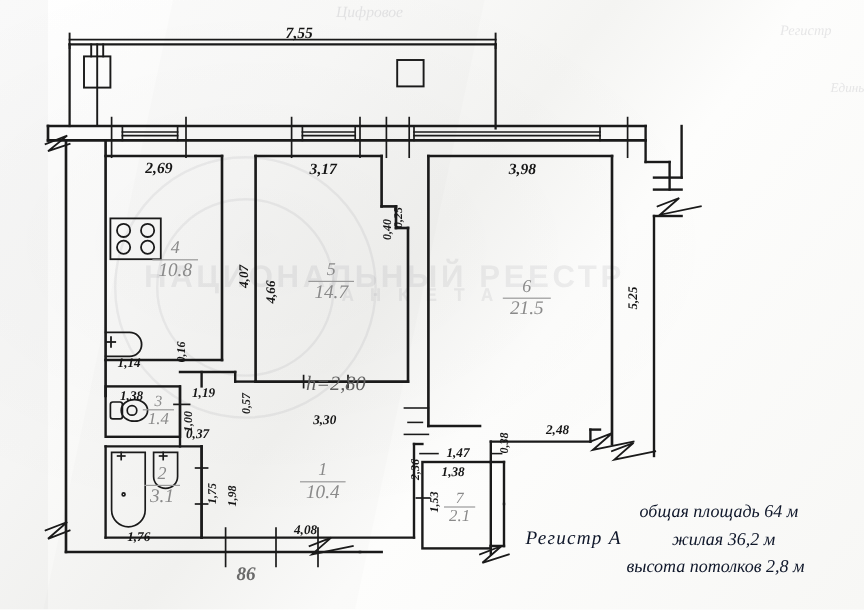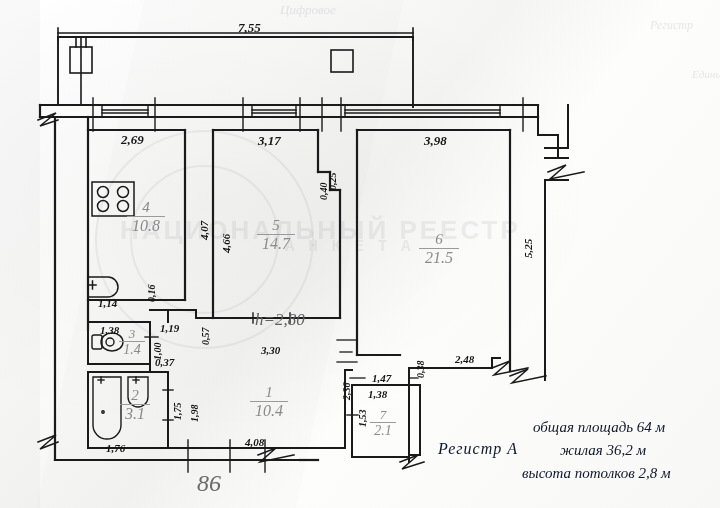--- a/index.html
+++ b/index.html
@@ -349,18 +349,18 @@
 
 <div class="dim v" style="left:341px;top:400px;font-size:10px;">2,36</div>
 <div class="dim v" style="left:357px;top:427px;font-size:10px;">1,53</div>
 <div class="dim" style="left:368px;top:388px;">1,38</div>
 <div class="dim" style="left:372px;top:372px;">1,47</div>
 <div class="dim v" style="left:415px;top:378px;font-size:10px;">0,38</div>
 <div class="dim" style="left:455px;top:353px;">2,48</div>
 
 <div class="dim big" style="left:255px;top:310px;font-size:17px;font-weight:normal;color:#5f5f5f;">h=2,80</div>
 
-<div class="dim big" style="left:197px;top:470px;font-size:24px;font-weight:normal;color:#6a6a6a;">86</div>
+<div class="dim big" style="left:197px;top:470px;font-size:16px;font-weight:bold;color:#6a6a6a;">86</div>
 
 <div class="legend l2" style="left:438px;top:440px;">Регистр А</div>
 <div class="legend l1" style="left:533px;top:419px;">общая площадь 64 м</div>
 <div class="legend l1" style="left:560px;top:442px;">жилая 36,2 м</div>
 <div class="legend l1" style="left:522px;top:465px;">высота потолков 2,8 м</div>
 
 </body></html>

